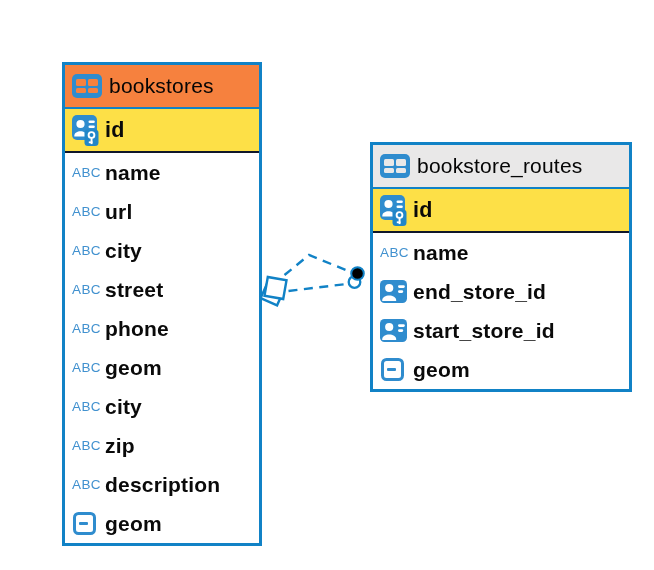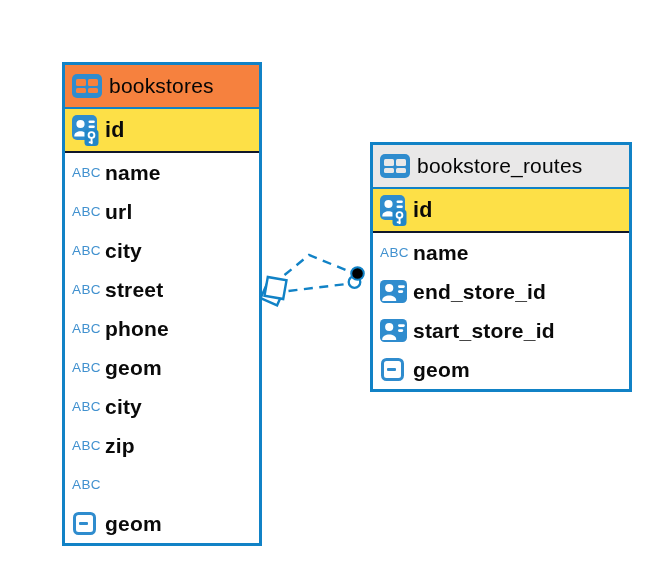--- a/index.html
+++ b/index.html
@@ -143,20 +143,21 @@
       <div class="frow">
         <span class="islot">
             <span class="abc">ABC</span>
           </span>
         <span class="fname">zip</span>
       </div>
       <div class="frow">
         <span class="islot">
             <span class="abc">ABC</span>
           </span>
+        <span class="fname">description</span>
       </div>
       <div class="frow">
         <span class="islot">
             <span class="geom-icon"></span>
           </span>
         <span class="fname">geom</span>
       </div>
     </div>
   </div>
 

